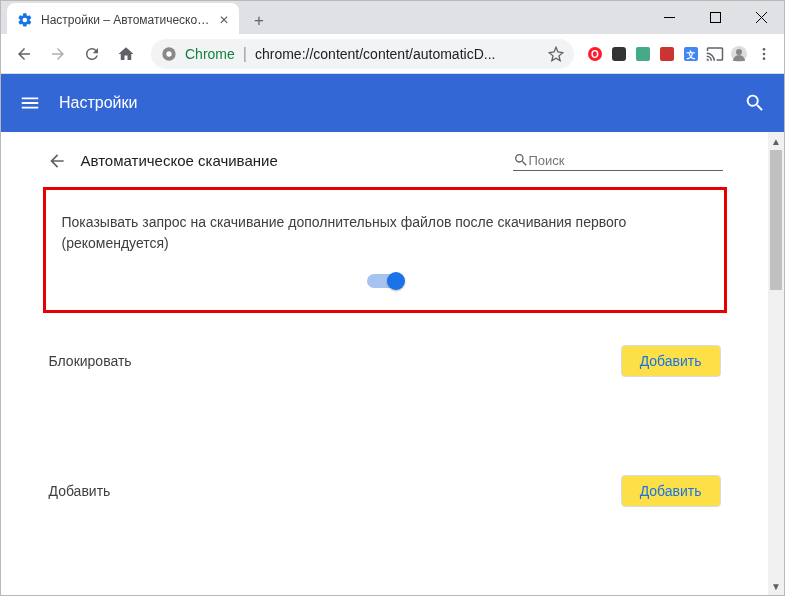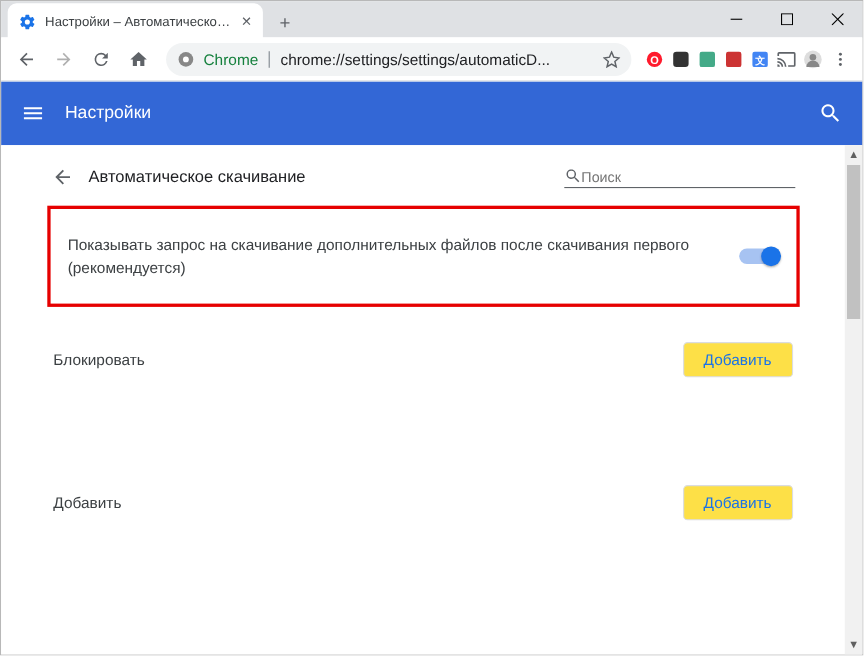--- a/index.html
+++ b/index.html
@@ -39,21 +39,21 @@
 .scroll-arrow { width:14px; height:14px; display:flex; align-items:center; justify-content:center; color:#606060; font-size:10px; cursor:pointer; }
 .scroll-thumb { width:12px; background:#c1c1c1; border-radius:0; height:140px; margin-top:2px; cursor:pointer; }
 
 .card { max-width: 700px; margin: 0 auto; }
 .section-head { display:flex; align-items:center; padding: 18px 12px 10px 12px; gap: 14px; }
 .back-arrow { color:#5f6368; cursor:pointer; }
 .section-title { font-size:15px; color:#202124; font-weight:500; }
 .search-field { margin-left:auto; display:flex; align-items:center; gap:0; border-bottom:1px solid #5f6368; padding: 2px 0; min-width: 210px; }
 .search-field input { border:none; outline:none; font-size:13px; background:transparent; flex:1; }
 
-.highlight-row { border: 3px solid #e60000; margin: 6px 8px 18px 8px; padding: 22px 16px; display:flex; align-items:center; gap:20px; }
+.highlight-row { border: 3px solid #e60000; margin: 6px 8px 18px 8px; padding: 22px 16px; display:flex; align-items:center; gap:20px;flex-direction:column; }
 .highlight-text { flex:1; color:#3c4043; font-size:14px; line-height:1.5; }
 .toggle { width:36px; height:14px; border-radius:7px; background:#a7c3f2; position:relative; cursor:pointer; }
 .toggle::after { content:""; position:absolute; width:18px; height:18px; border-radius:9px; background:#1a73e8; top:-2px; right:-2px; box-shadow:0 1px 2px rgba(0,0,0,.3); }
 
 .section-row { display:flex; align-items:center; padding: 14px 14px; }
 .section-label { color:#3c4043; font-size:14px; }
 .add-btn { margin-left:auto; border:1px solid #dadce0; background:#fde047; color:#1a73e8; border-radius:4px; padding: 7px 18px; font-size:14px; cursor:pointer; }
 
 svg { display:block; }
 </style>
@@ -117,21 +117,21 @@
     </div>
     <div class="omnibox">
       <span class="chrome-icon">
         <svg width="16" height="16" viewBox="0 0 24 24">
             <circle cx="12" cy="12" r="10" fill="#888"></circle>
             <circle cx="12" cy="12" r="4" fill="#fff"></circle>
           </svg>
       </span>
       <span class="prefix">Chrome</span>
       <span style="color:#9aa0a6">|</span>
-      <span class="url">chrome://settings/settings/automaticD...</span>
+      <span class="url">chrome://content/content/automaticD...</span>
       <span class="star">
         <svg width="16" height="16" viewBox="0 0 24 24">
             <path fill="none" stroke="#5f6368" stroke-width="2" d="M12 2l2.9 6.9L22 10l-5.5 4.8L18.2 22 12 18.3 5.8 22l1.7-7.2L2 10l7.1-1.1z"></path>
           </svg>
       </span>
     </div>
     <div class="ext-icons">
       <div class="ext">
           <svg width="16" height="16">
             <circle cx="8" cy="8" r="7" fill="#ff1b2d"></circle>

